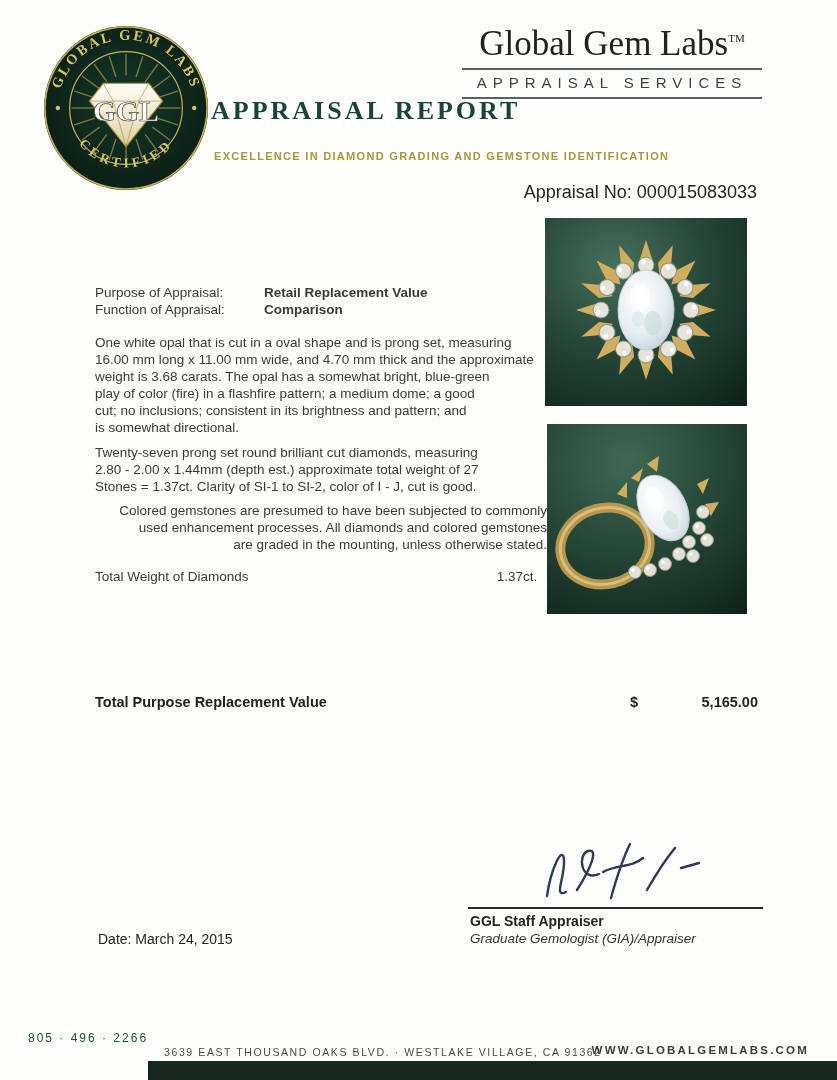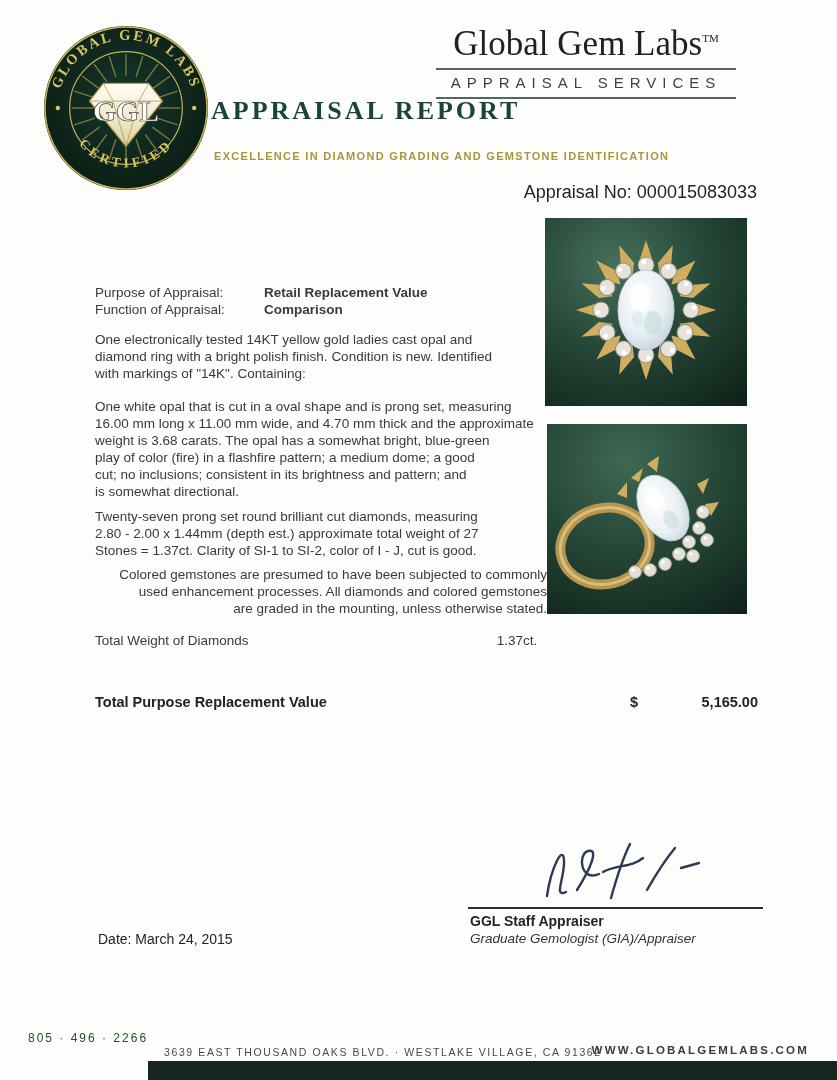--- a/index.html
+++ b/index.html
@@ -2,21 +2,21 @@
 <html><head>
 <meta charset="utf-8">
 <style>
   * { margin:0; padding:0; box-sizing:border-box; }
   html,body { background:#ffffff; }
   body { width:837px; height:1080px; font-family:"Liberation Sans",sans-serif; }
   .page { position:relative; width:837px; height:1080px; background:#fdfdfb; overflow:hidden; }
 
   
   .logo { position:absolute; left:42px; top:24px; width:168px; height:168px; }
-  .brand { position:absolute; left:436px; top:24px; width:300px; text-align:center; }
+  .brand { position:absolute; left:462px; top:24px; width:300px; text-align:center; }
   .brand-name { font-family:"Liberation Serif",serif; font-size:35px; color:#21211d; white-space:nowrap; }
   .brand-name sup { font-size:11px; }
   .rule { height:2px; background:#55645d; margin:4px 0 3px; }
   .brand-sub { font-size:15px; letter-spacing:6px; color:#39443f; padding:1px 0 2px; white-space:nowrap; }
   .report-title { position:absolute; left:211px; top:96px; font-family:"Liberation Serif",serif; font-weight:bold; font-size:26px; letter-spacing:3px; color:#1a443b; white-space:nowrap; }
   .tagline { position:absolute; left:214px; top:150px; font-size:11px; font-weight:bold; letter-spacing:1.3px; color:#a5973e; white-space:nowrap; }
   .appraisal-no { position:absolute; top:182px; right:80px; font-size:18px; color:#23231f; }
 
   
   .photo { position:absolute; }
@@ -246,23 +246,20 @@
   <div class="doc-body">
     <div class="kv-row">
       <span class="kv-label">Purpose of Appraisal:</span>
       <span class="kv-value">Retail Replacement Value</span>
     </div>
     <div class="kv-row">
       <span class="kv-label">Function of Appraisal:</span>
       <span class="kv-value">Comparison</span>
     </div>
 
-    <div class="para p1">One electronically tested 14KT yellow gold ladies cast opal and
-diamond ring with a bright polish finish. Condition is new.  Identified
-with markings of "14K".  Containing:</div>
     <div class="para p2">One white opal that is cut in a oval shape and is prong set, measuring
 16.00 mm long x 11.00 mm wide, and 4.70 mm thick and the approximate
 weight is 3.68 carats.  The opal has a somewhat bright, blue-green
 play of color (fire) in a flashfire pattern; a medium dome; a good
 cut; no inclusions; consistent in its brightness and pattern; and
 is somewhat directional.</div>
     <div class="para p3">Twenty-seven prong set round brilliant cut diamonds, measuring
 2.80 - 2.00 x 1.44mm (depth est.) approximate total weight of 27
 Stones = 1.37ct.  Clarity of SI-1 to SI-2, color of I - J, cut is good.</div>
     <div class="para p4">Colored gemstones are presumed to have been subjected to commonly

